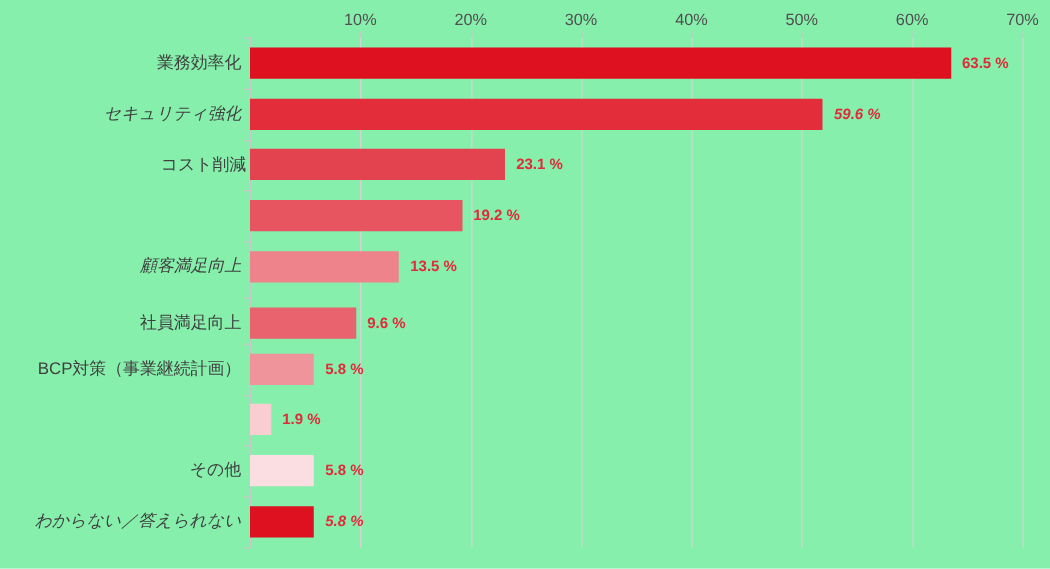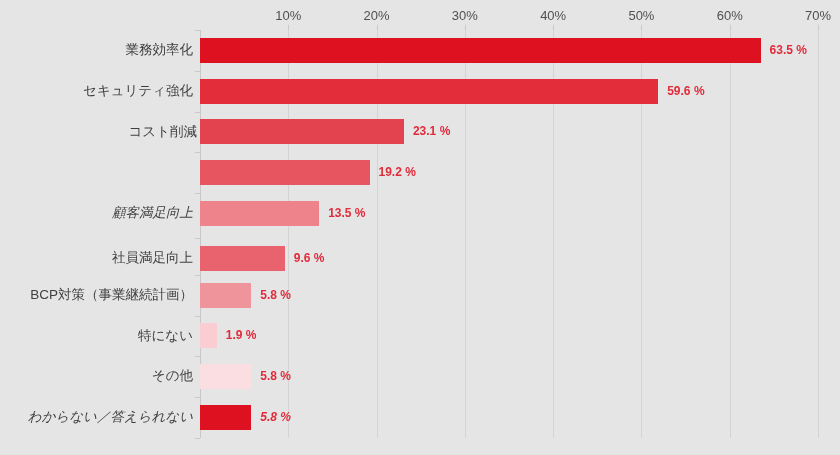--- a/index.html
+++ b/index.html
@@ -103,21 +103,21 @@
     left: 0;
     top: 0;
     bottom: 0;
     width: 1px;
     background: #c8c8c8;
   }
 </style>
 </head>
 <body>
 
-<div id="chart-root" style="background: #e5e5e5;">
+<div id="chart-root" style="background: #86efac;">
 
   <div class="plot-area">
     <div id="gridlines">
         <div class="gridline axis-zero" style="left: 0px; background: rgb(200, 200, 200);"></div>
         <div class="gridline" style="left: 88.2857px; background: rgb(212, 212, 212);"></div>
         <div class="gridline" style="left: 176.571px; background: rgb(212, 212, 212);"></div>
         <div class="gridline" style="left: 264.857px; background: rgb(212, 212, 212);"></div>
         <div class="gridline" style="left: 353.143px; background: rgb(212, 212, 212);"></div>
         <div class="gridline" style="left: 441.429px; background: rgb(212, 212, 212);"></div>
         <div class="gridline" style="left: 529.714px; background: rgb(212, 212, 212);"></div>
@@ -140,21 +140,21 @@
         <div class="xtick-mark" style="left: 618px; top: -5px; background: rgb(200, 200, 200);"></div>
       </div>
     <div class="yaxis-line"></div>
     <div id="rows">
         <div class="row" style="top: 0px; height: 40.8px;">
           <div class="ytick" style="top: 0px; background: rgb(200, 200, 200);"></div>
           <div class="cat-label" style="right: 625px; line-height: 40.8px; color: rgb(63, 63, 63);">業務効率化</div>
           <div class="bar" title="業務効率化 63.5 %" style="width: 560.614px; background: rgb(221, 17, 32); top: 7.9px;"></div>
           <div class="bar-value" style="left: 560.614px; top: 7.9px; color: rgb(224, 43, 59);">63.5 %</div>
         </div>
-        <div class="row" style="top: 40.8px; height: 40.8px;">
+        <div class="row" style="top: 40.8px; height: 40.8px; font-style: italic;">
           <div class="ytick" style="top: 0px; background: rgb(200, 200, 200);"></div>
           <div class="cat-label" style="right: 625px; line-height: 40.8px; color: rgb(63, 63, 63);">セキュリティ強化</div>
           <div class="bar" title="セキュリティ強化 51.9 %" style="width: 458.203px; background: rgb(228, 45, 58); top: 7.9px;"></div>
           <div class="bar-value" style="left: 458.203px; top: 7.9px; color: rgb(224, 43, 59);">59.6 %</div>
         </div>
         <div class="row" style="top: 81.6px; height: 40.8px;">
           <div class="ytick" style="top: 0px; background: rgb(200, 200, 200);"></div>
           <div class="cat-label" style="right: 621px; line-height: 40.8px; color: rgb(63, 63, 63);">コスト削減</div>
           <div class="bar" title="コスト削減 23.1 %" style="width: 203.94px; background: rgb(226, 67, 79); top: 7.9px;"></div>
           <div class="bar-value" style="left: 203.94px; top: 7.9px; color: rgb(224, 43, 59);">23.1 %</div>
@@ -177,21 +177,20 @@
           <div class="bar-value" style="left: 84.7543px; top: 7.9px; color: rgb(224, 43, 59);">9.6 %</div>
         </div>
         <div class="row" style="top: 244.8px; height: 40.8px;">
           <div class="ytick" style="top: 0px; background: rgb(200, 200, 200);"></div>
           <div class="cat-label" style="right: 625px; line-height: 40.8px; color: rgb(63, 63, 63);">BCP対策（事業継続計画）</div>
           <div class="bar" title="BCP対策（事業継続計画） 5.8 %" style="width: 51.2057px; background: rgb(240, 148, 156); top: 7.9px;"></div>
           <div class="bar-value" style="left: 51.2057px; top: 7.9px; color: rgb(224, 43, 59);">5.8 %</div>
         </div>
         <div class="row" style="top: 285.6px; height: 40.8px;">
           <div class="ytick" style="top: 0px; background: rgb(200, 200, 200);"></div>
-          <div class="cat-label" style="right: 625px; line-height: 40.8px; color: rgb(63, 63, 63);">特にない</div>
           <div class="bar" title="特にない 1.9 %" style="width: 16.7743px; background: rgb(249, 205, 210); top: 7.9px;"></div>
           <div class="bar-value" style="left: 16.7743px; top: 7.9px; color: rgb(224, 43, 59); text-align: right;">1.9 %</div>
         </div>
         <div class="row" style="top: 326.4px; height: 40.8px;">
           <div class="ytick" style="top: 0px; background: rgb(200, 200, 200);"></div>
           <div class="cat-label" style="right: 625px; line-height: 40.8px; color: rgb(63, 63, 63);">その他</div>
           <div class="bar" title="その他 5.8 %" style="width: 51.2057px; background: rgb(250, 222, 225); top: 7.9px;"></div>
           <div class="bar-value" style="left: 51.2057px; top: 7.9px; color: rgb(224, 43, 59);">5.8 %</div>
         </div>
         <div class="row" style="top: 367.2px; height: 40.8px; font-style: italic;">

